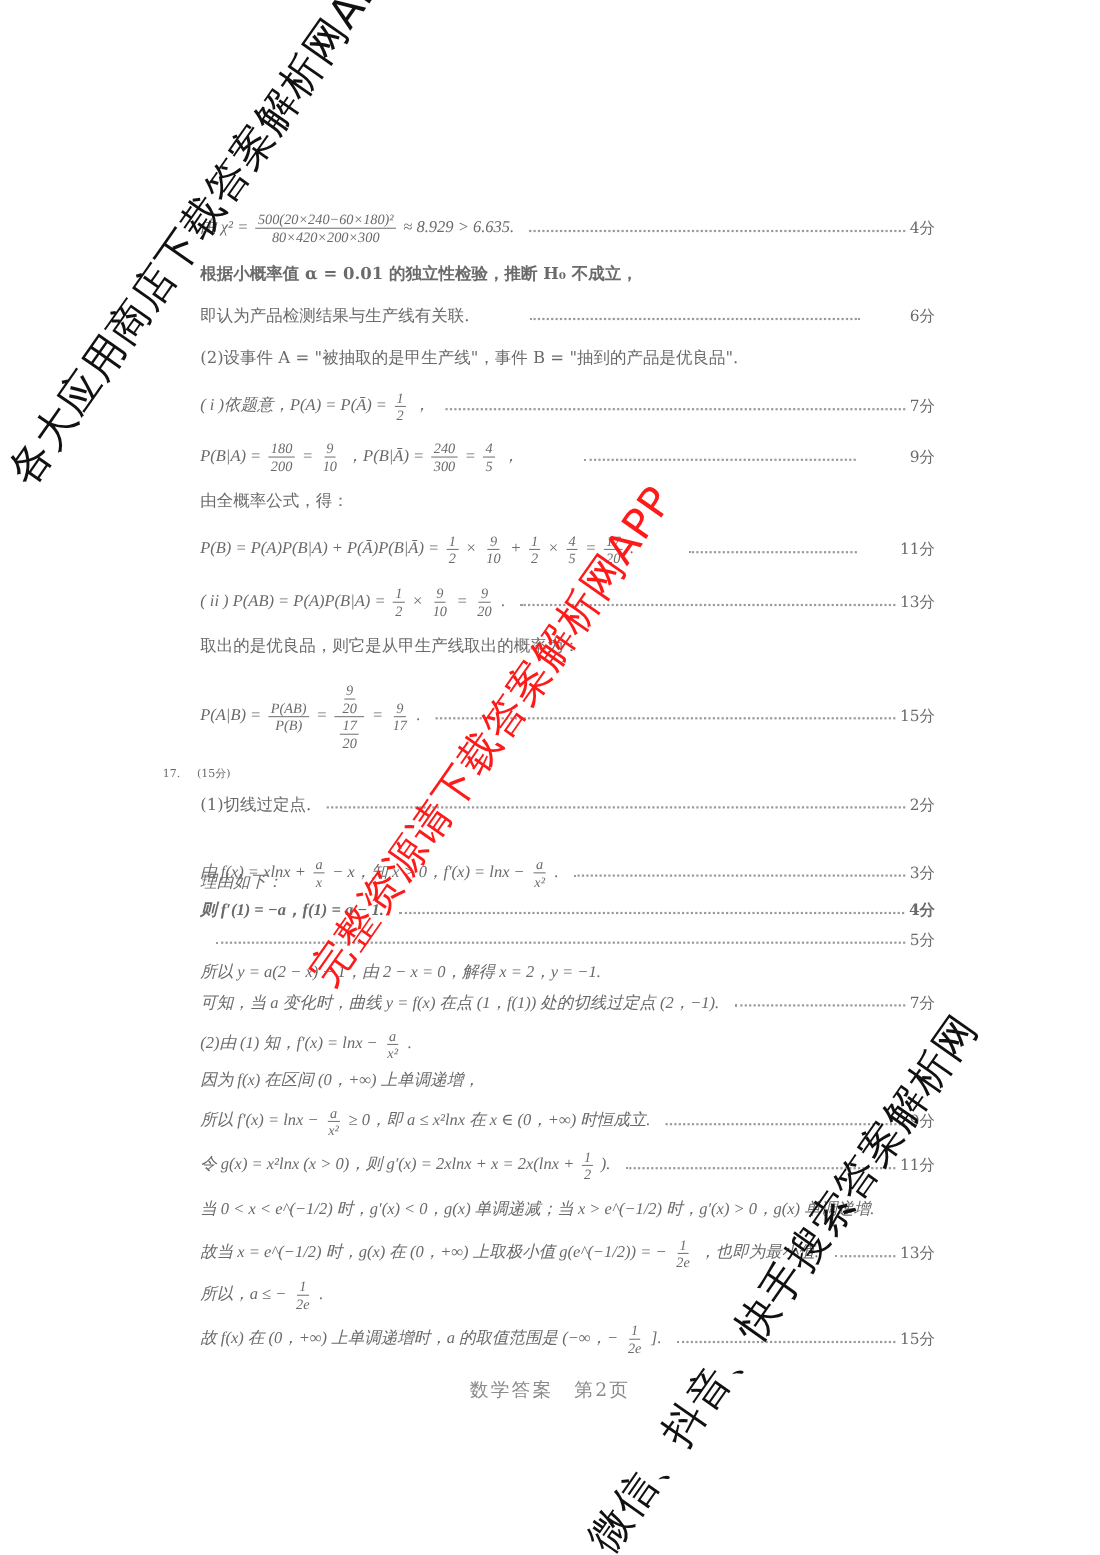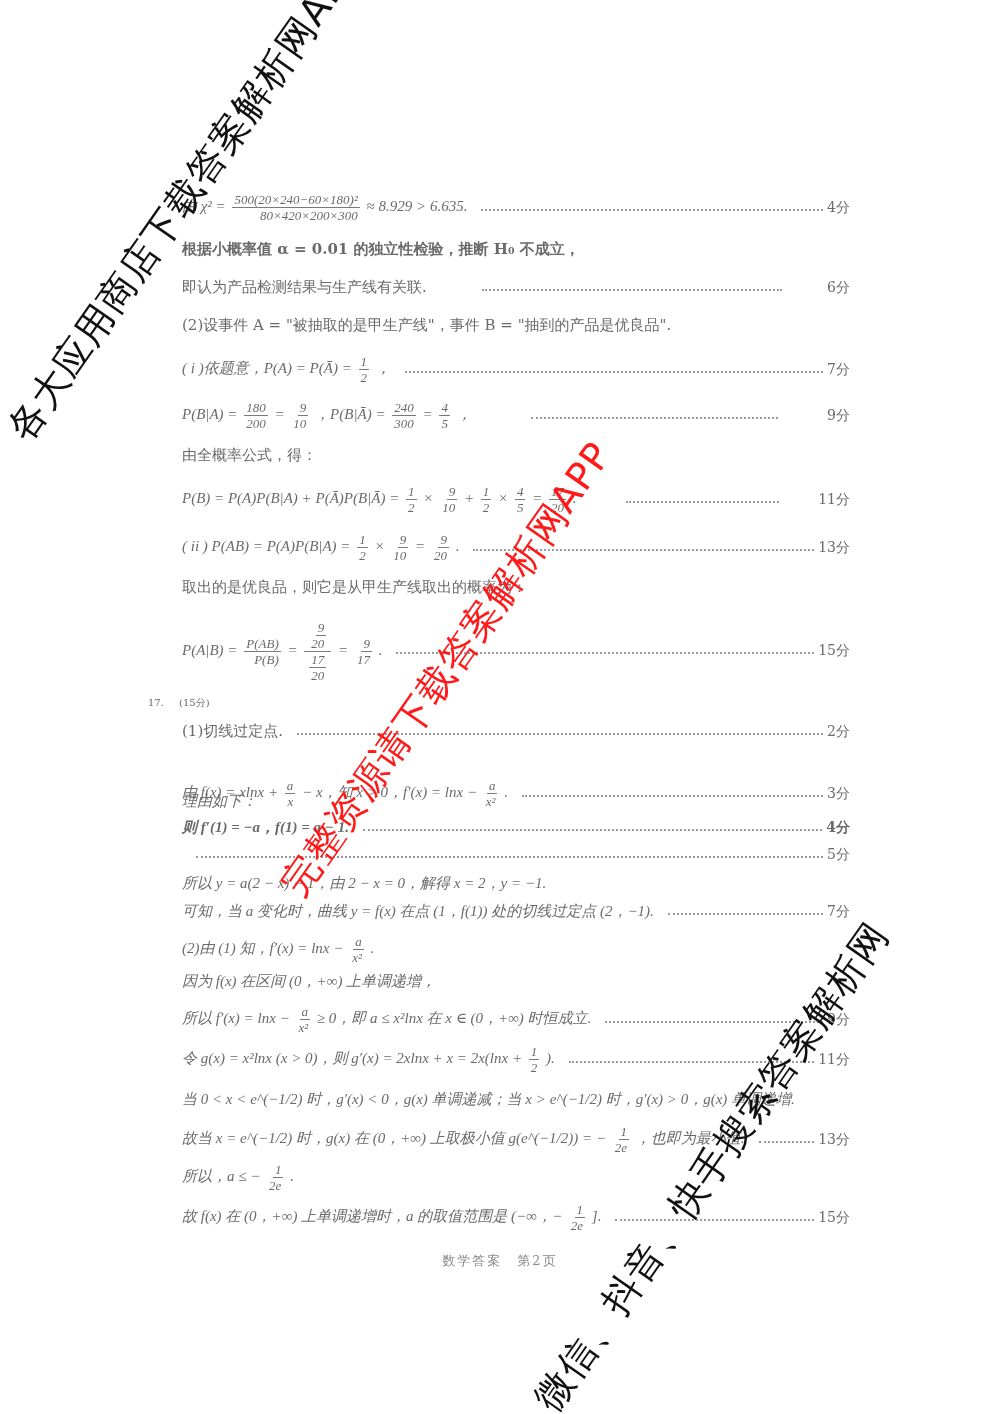--- a/index.html
+++ b/index.html
@@ -13,29 +13,29 @@
     display: flex; align-items: center; font-size: 15px; white-space: nowrap;
   }
   .line .txt { flex: 0 0 auto; }
   .line .dots {
     flex: 1 1 auto; margin: 0 4px 0 14px; height: 0;
     border-bottom: 2px dotted #9a9a9a; position: relative; top: 2px;
   }
   .line .score { flex: 0 0 auto; font-size: 14px; }
   .math { font-family: "Liberation Serif", "DejaVu Serif", serif; font-style: italic; }
   .frac {
-    display: inline-flex; flex-direction: column; align-items: flex-end;
+    display: inline-flex; flex-direction: column; align-items: center;
     vertical-align: middle; margin: 0 3px; font-size: 13px; line-height: 15px; font-style: italic;
   }
   .frac .num { border-bottom: 1px solid #7a7a7a; padding: 0 2px; }
   .frac .den { padding: 0 2px; }
   .qnum { position: absolute; left: 148px; font-size: 10px; }
   .footer {
     position: absolute; left: 0; width: 1000px; top: 1252px;
-    text-align: center; font-size: 13px; color: #8a8a8a; letter-spacing: 2px;
+    text-align: center; font-size: 17px; color: #8a8a8a; letter-spacing: 2px;
   }
   .wm {
     position: absolute; transform-origin: left bottom; white-space: nowrap;
     font-family: "DejaVu Sans", "Liberation Sans", sans-serif;
     font-size: 38px; letter-spacing: 1px;
   }
   .wm-black { color: #111111; }
   .wm-red { color: #ff1a1a; }
 </style>
 </head>

